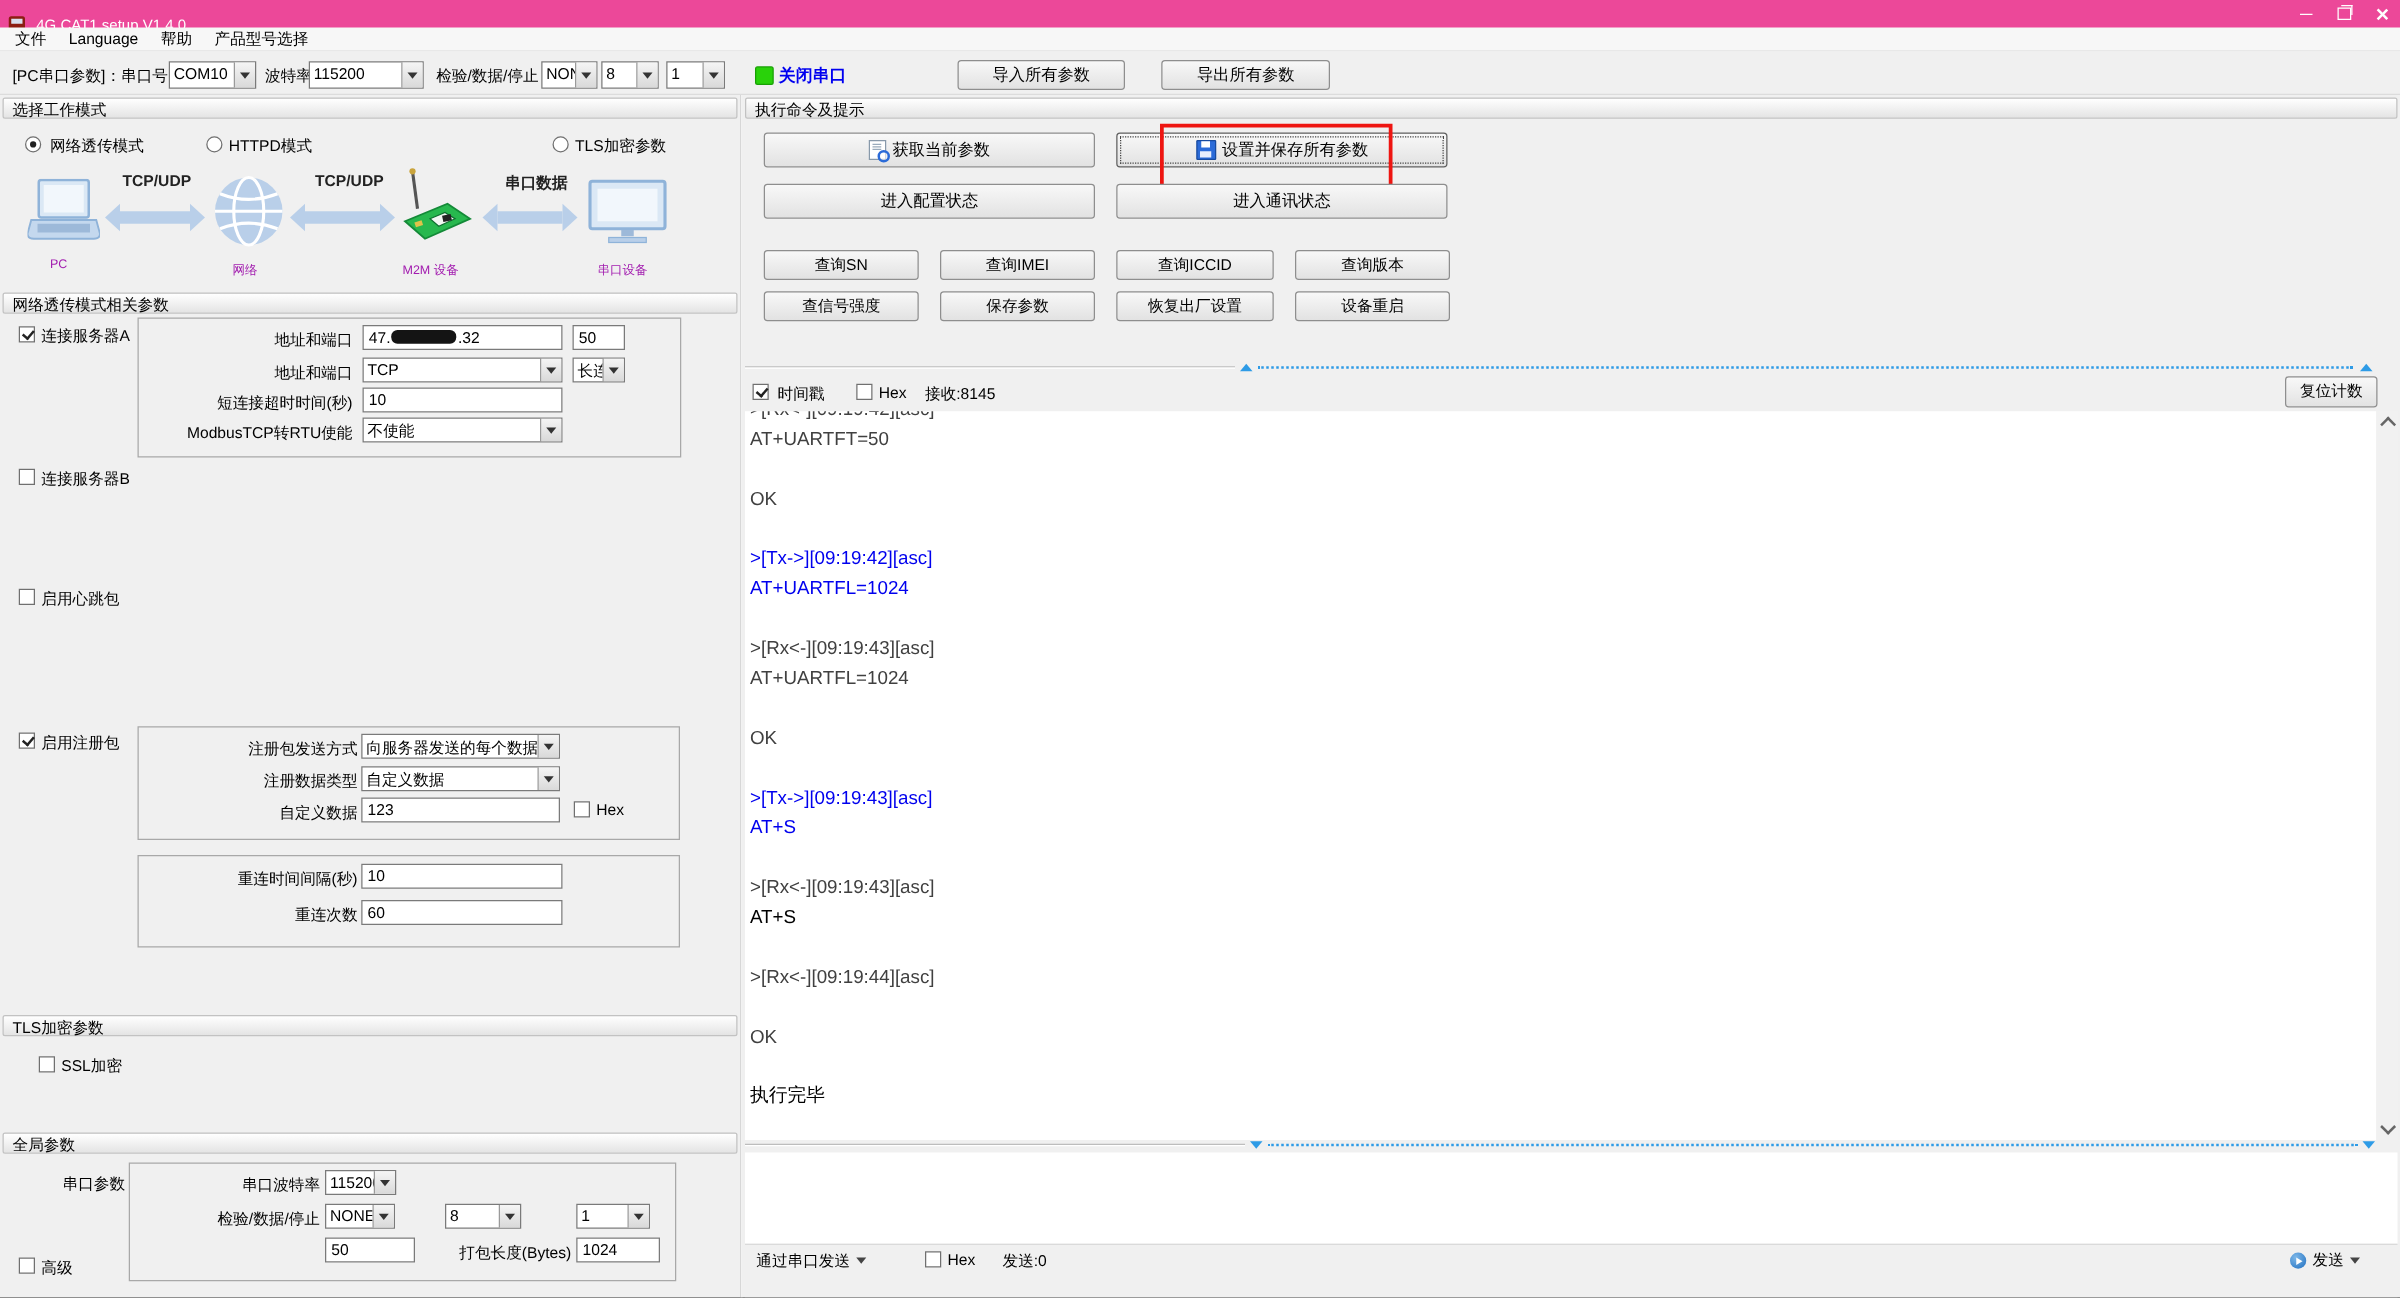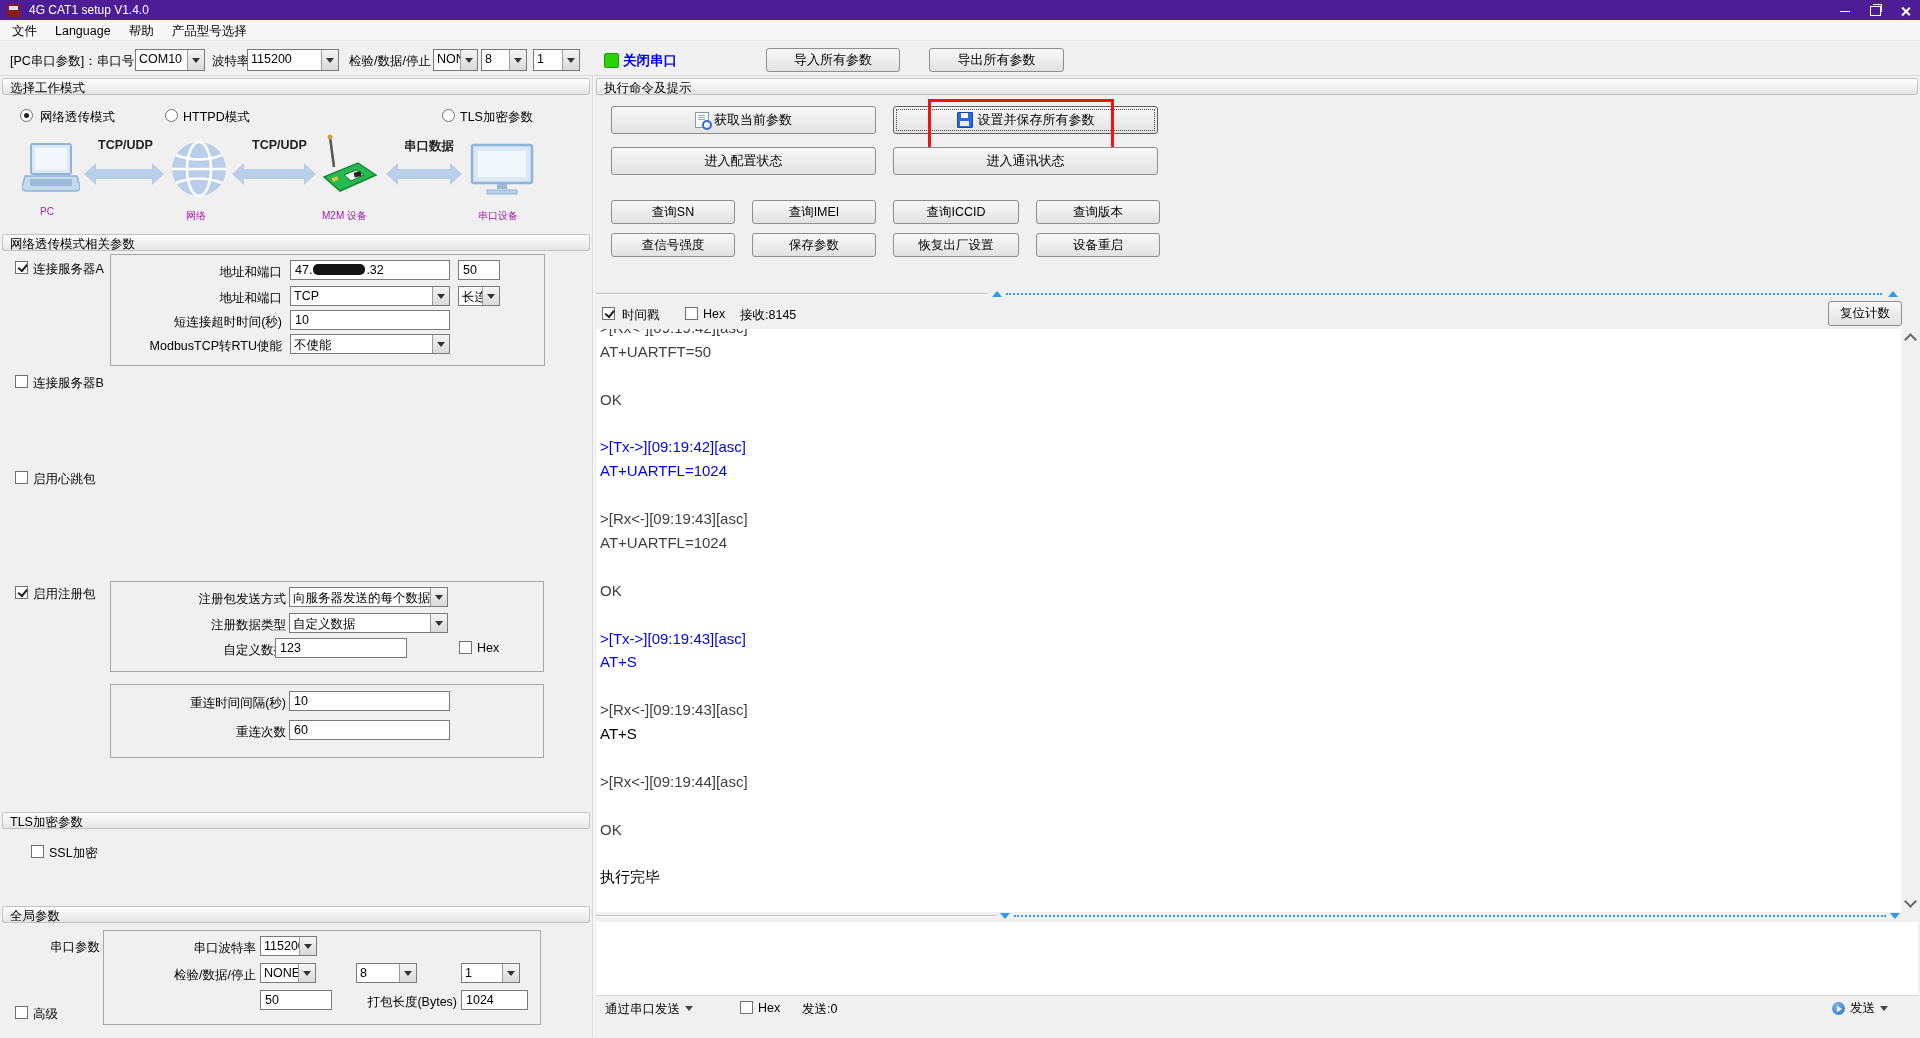--- a/index.html
+++ b/index.html
@@ -1,20 +1,20 @@
 <!DOCTYPE html>
 <html><head>
 <meta charset="utf-8">
 <style>
   html,body{margin:0;padding:0;background:#444;}
   .app{position:relative;width:1920px;height:1038px;background:#f0f0f0;overflow:hidden;
        font-family:"Liberation Sans",sans-serif;color:#000;font-size:12.5px;}
   .abs{position:absolute;}
   
-  .titlebar{position:absolute;left:0;top:0;width:1920px;height:20px;background:#4c1d95;display:flex;align-items:center;}
+  .titlebar{position:absolute;left:0;top:0;width:1920px;height:39px;background:#ec4899;display:flex;align-items:center;}
   .appicon{width:13px;height:13px;margin-left:7px;background:#8c1d12;border-radius:2px;position:relative;}
   .appicon::after{content:"";position:absolute;left:2px;top:2px;width:9px;height:4px;background:#d8dfee;}
   .wtitle{color:#fff;font-size:12px;margin-left:9px;}
   .wctrls{position:absolute;right:0;top:0;height:22px;display:flex;}
   .wbtn{width:30px;height:22px;display:flex;align-items:center;justify-content:center;}
   .glyph-min{width:10px;height:1px;background:#fff;}
   .glyph-max{width:9px;height:8px;border:1px solid #fff;position:relative;}
   .glyph-max::before{content:"";position:absolute;left:2px;top:-3px;width:8px;height:7px;border:1px solid #fff;border-bottom:none;border-left:none;}
   .glyph-close{position:relative;width:11px;height:11px;}
   .glyph-close::before,.glyph-close::after{content:"";position:absolute;left:5px;top:0;width:1.6px;height:11px;background:#fff;}
@@ -227,21 +227,21 @@
   <div class="combo" style="left:289px;top:587px;width:159px;height:20px;">
     <span class="cval">向服务器发送的每个数据包</span>
       <span class="carw"></span>
   </div>
   <span class="lblr" style="right:1634px;top:617px;">注册数据类型</span>
   <div class="combo" style="left:289px;top:613px;width:159px;height:20px;">
     <span class="cval">自定义数据</span>
       <span class="carw"></span>
   </div>
   <span class="lblr" style="right:1634px;top:642px;">自定义数据</span>
-  <div class="tbox" style="left:275px;top:638px;width:132px;height:20px;">123</div>
+  <div class="tbox" style="left:289px;top:638px;width:159px;height:20px;">123</div>
   <span class="cb" style="left:459px;top:641px;"></span>
   <span class="lbl" style="left:477px;top:641px;">Hex</span>
 
   <div class="grp" style="left:110px;top:684px;width:434px;height:74px;"></div>
   <span class="lblr" style="right:1634px;top:695px;">重连时间间隔(秒)</span>
   <div class="tbox" style="left:289px;top:691px;width:161px;height:20px;">10</div>
   <span class="lblr" style="right:1634px;top:724px;">重连次数</span>
   <div class="tbox" style="left:289px;top:720px;width:161px;height:20px;">60</div>
 
   <div class="secbar" style="left:2px;top:812px;width:588px;">TLS加密参数</div>

